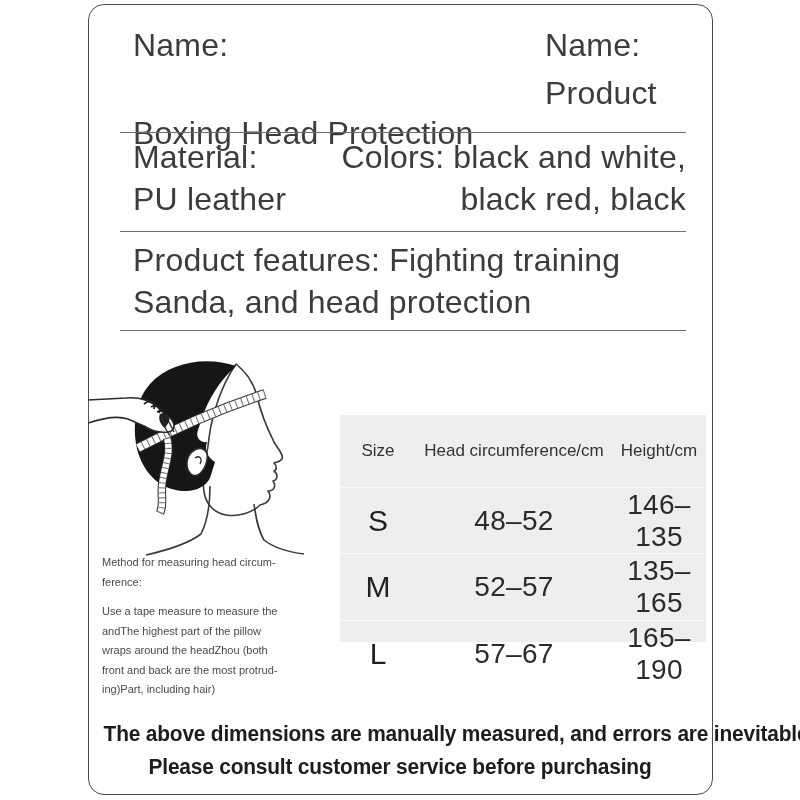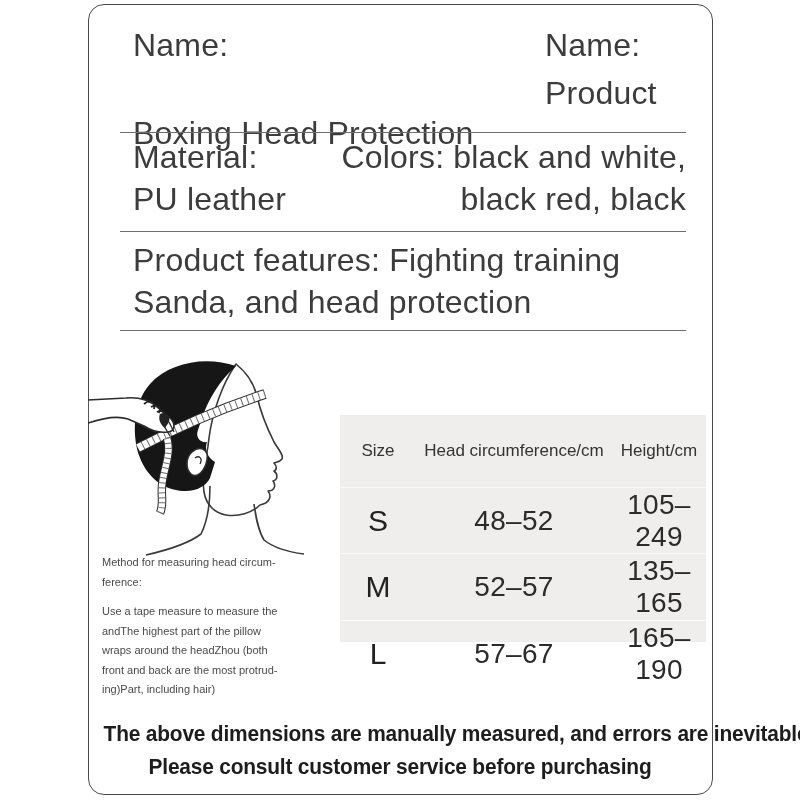--- a/index.html
+++ b/index.html
@@ -101,21 +101,21 @@
 
 <div class="size-table">
   <div class="t-row t-head">
     <div class="t-cell">Size</div>
     <div class="t-cell">Head circumference/cm</div>
     <div class="t-cell">Height/cm</div>
   </div>
   <div class="t-row t-body">
     <div class="t-cell t-size">S</div>
     <div class="t-cell t-val">48–52</div>
-    <div class="t-cell t-val">105–249</div>
+    <div class="t-cell t-val">146–135</div>
   </div>
   <div class="t-row t-body" style="height:66px;">
     <div class="t-cell t-size">M</div>
     <div class="t-cell t-val">52–57</div>
     <div class="t-cell t-val">135–165</div>
   </div>
   <div class="t-row t-body">
     <div class="t-cell t-size">L</div>
     <div class="t-cell t-val">57–67</div>
     <div class="t-cell t-val">165–190</div>

